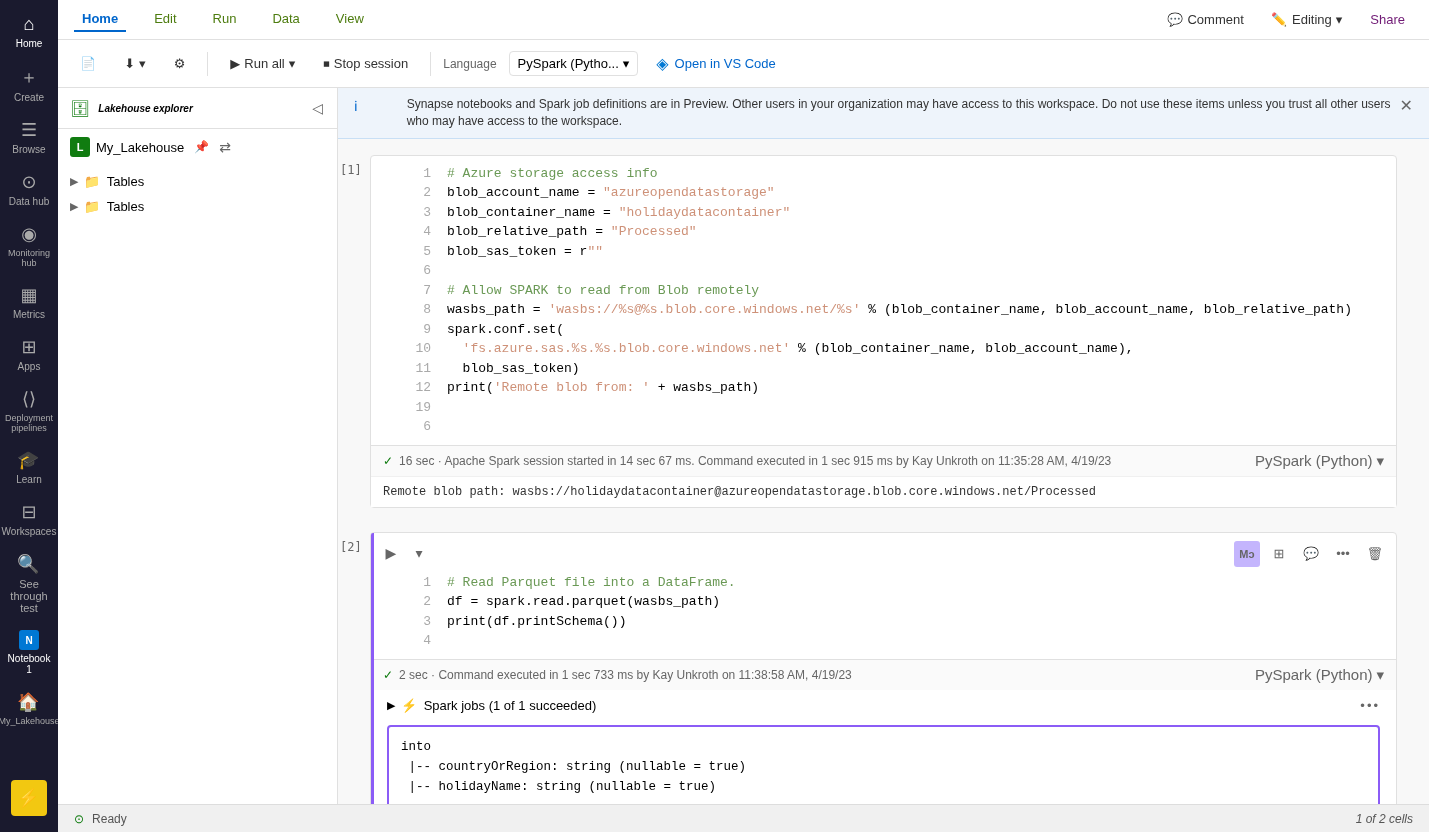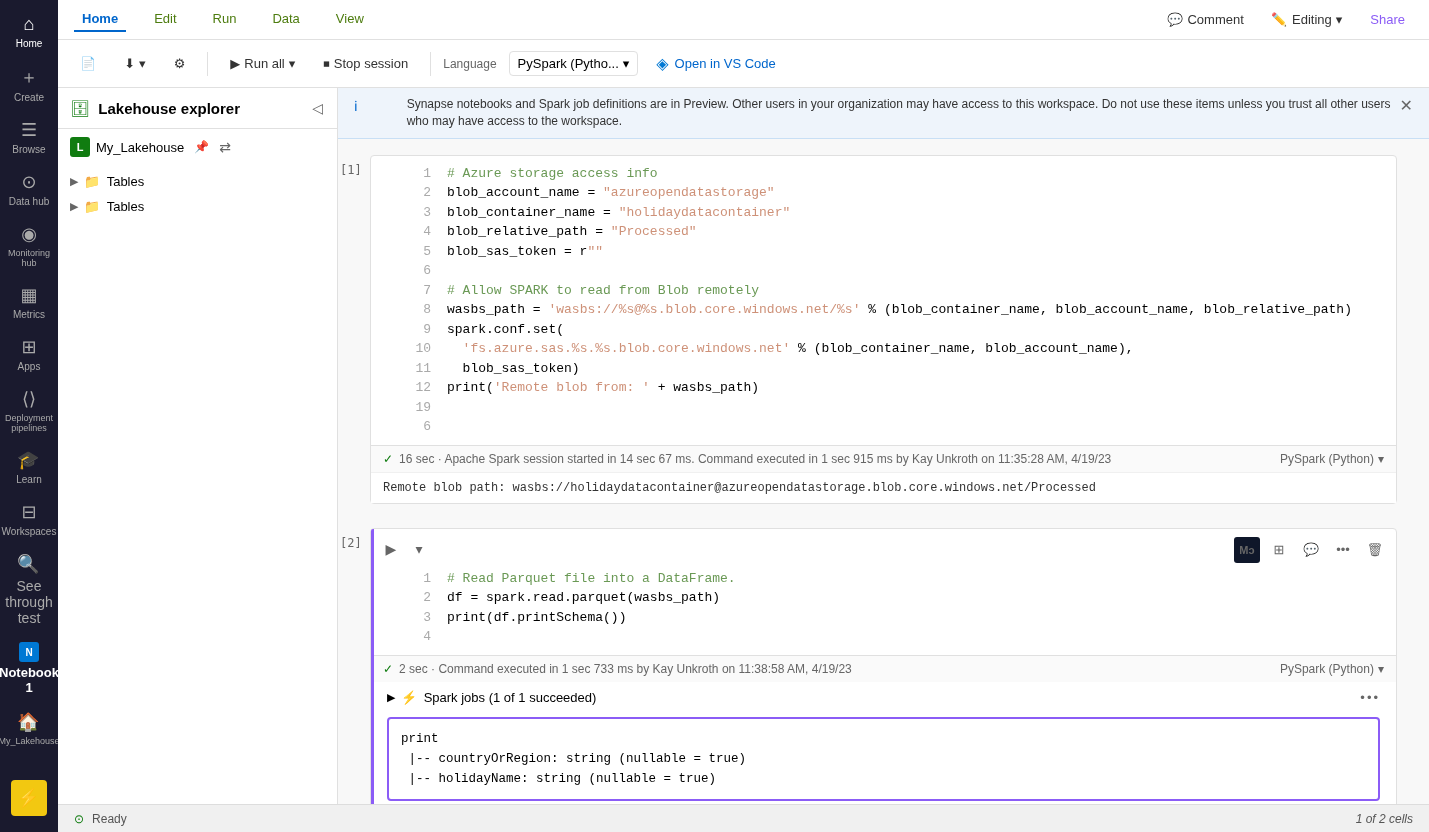--- a/index.html
+++ b/index.html
@@ -71,21 +71,21 @@
       display: flex;
       align-items: center;
       gap: 12px;
     }
     .editing-btn {
       display: flex; align-items: center; gap: 4px;
       font-size: 13px; color: #333; cursor: pointer;
       padding: 4px 8px; border-radius: 4px;
     }
     .share-btn {
-      font-size: 13px; color: #8b5cf6; cursor: pointer;
+      font-size: 13px; color: #701a75; cursor: pointer;
       padding: 4px 8px;
     }
     .comment-btn {
       display: flex; align-items: center; gap: 4px;
       font-size: 13px; color: #333; cursor: pointer;
       padding: 4px 8px;
     }
 
     
     .toolbar {
@@ -135,21 +135,21 @@
       flex-direction: column;
       flex-shrink: 0;
     }
     .lh-header {
       display: flex;
       align-items: center;
       padding: 10px 12px;
       border-bottom: 1px solid #e0e0e0;
       gap: 8px;
     }
-    .lh-title { font-weight: 600; font-size: 15px; flex: 1; }
+    .lh-title { font-weight: 600; font-size: 10px; flex: 1; font-style: italic; }
     .lh-icons { display: flex; gap: 6px; }
     .lh-icon-btn { cursor: pointer; color: #666; font-size: 14px; padding: 2px; }
     .lh-lakehouse-name {
       display: flex; align-items: center; gap: 6px;
       padding: 8px 12px;
       font-size: 13px; font-weight: 500;
     }
     .lh-tree { padding: 4px 0; }
     .lh-tree-item {
       display: flex; align-items: center; gap: 6px;
@@ -225,21 +225,21 @@
       padding: 6px 12px;
       font-size: 12px;
       color: #666;
       background: #fafafa;
       border-top: 1px solid #e0e0e0;
       gap: 6px;
     }
     .cell-exec-info .check { color: #107c10; }
     .cell-exec-lang {
       margin-left: auto;
-      font-size: 12px; color: #666;
+      font-size: 15px; color: #666;
       display: flex; align-items: center; gap: 4px; cursor: pointer;
     }
     .cell-output {
       padding: 8px 12px;
       font-size: 12px;
       color: #333;
       background: #fff;
       border-top: 1px solid #f0f0f0;
       font-family: 'Consolas', 'Courier New', monospace;
     }
@@ -365,25 +365,25 @@
   <div class="sidebar-item">
     <span class="si-icon">🎓</span>
     <span>Learn</span>
   </div>
   <div class="sidebar-item">
     <span class="si-icon">⊟</span>
     <span>Workspaces</span>
   </div>
   <div class="sidebar-item">
     <span class="si-icon">🔍</span>
-    <span style="font-size:14px;">See through test</span>
+    <span style="font-size:11px;">See through test</span>
   </div>
   <div class="sidebar-item active">
     <div class="notebook-tab-badge">N</div>
-    <span style="font-size:13px; color:#fff;font-weight:bold;">Notebook 1</span>
+    <span style="font-size:10px; color:#fff;">Notebook 1</span>
   </div>
   <div class="sidebar-item">
     <span class="si-icon">🏠</span>
     <span style="font-size:9px;">My_Lakehouse</span>
   </div>
   <div class="sidebar-bottom">
     <div class="power-bi-badge">⚡</div>
   </div>
 </div>
 
@@ -561,21 +561,21 @@
           <span style="position:absolute; left:-30px; top:8px; font-size:12px; color:#666; font-family:monospace;">[2]</span>
           <div class="code-cell" style="position:relative;">
             <div class="cell-left-bar" style="background:#8b5cf6;"></div>
 
             <div style="display:flex; align-items:center; gap:4px; padding:8px 8px 0 8px;">
               <button class="cell-run-btn">▶</button>
               <button class="cell-run-btn">▾</button>
             </div>
 
             <div class="cell-toolbar-right">
-              <div class="cell-toolbar-btn" style="font-size:11px; font-weight:bold; color:#666; background:#0f172a; border-radius:3px; padding:2px 5px;">Mↄ</div>
+              <div class="cell-toolbar-btn" style="font-size:11px; font-weight:bold; color:#666; background:#c4b5fd; border-radius:3px; padding:2px 5px;">Mↄ</div>
               <div class="cell-toolbar-btn">⊞</div>
               <div class="cell-toolbar-btn">💬</div>
               <div class="cell-toolbar-btn">•••</div>
               <div class="cell-toolbar-btn">🗑</div>
             </div>
             <div class="code-lines">
               <div class="line">
                 <span class="line-num">1</span>
                 <span class="line-code c-comment"># Read Parquet file into a DataFrame.</span>
               </div>
@@ -605,21 +605,21 @@
 
               <div style="display:flex; align-items:center; gap:6px; padding:4px 8px; font-size:13px;">
                 <span style="cursor:pointer; font-size:11px;">▶</span>
                 <span style="font-size:13px;">⚡</span>
                 <span>Spark jobs (1 of 1 succeeded)</span>
                 <span style="margin-left:auto; color:#666; letter-spacing:2px; cursor:pointer;">•••</span>
               </div>
 
               <div class="output-box">
                 <div style="line-height:1.6;">
-                  <div>print</div>
+                  <div>into</div>
                   <div>&nbsp;|-- countryOrRegion: string (nullable = true)</div>
                   <div>&nbsp;|-- holidayName: string (nullable = true)</div>
 
                 </div>
               </div>
             </div>
           </div>
         </div>
 
       </div>

